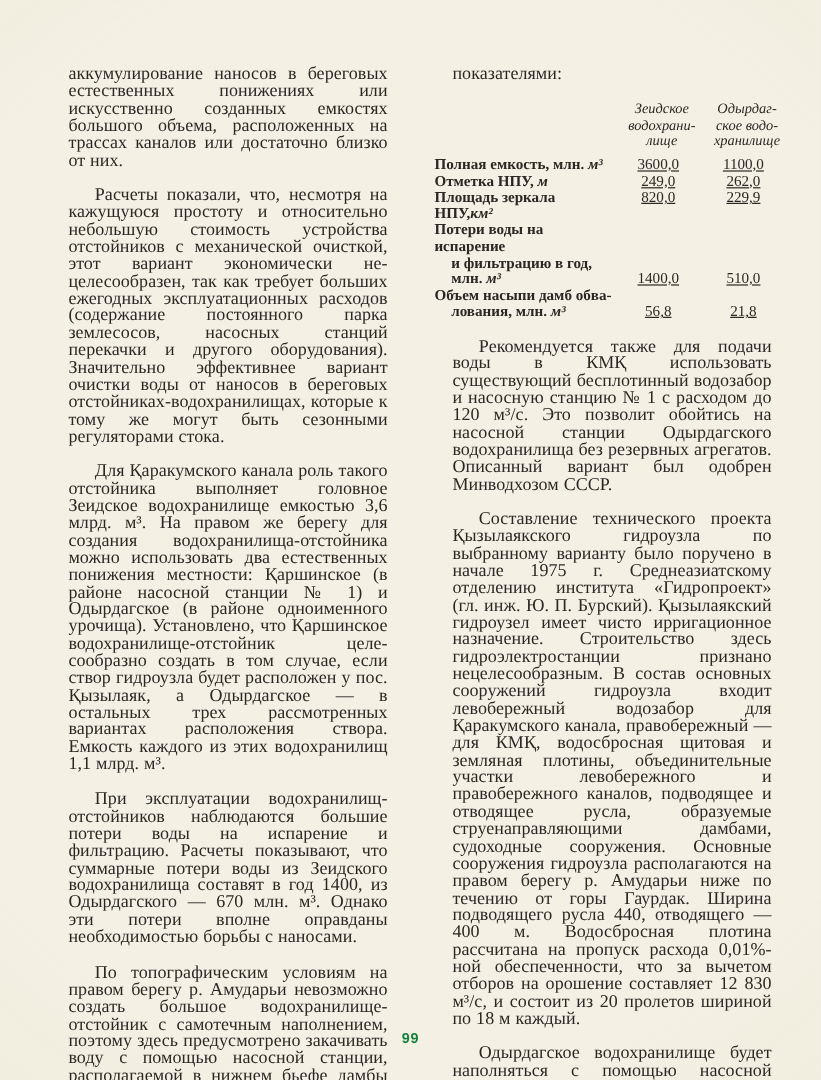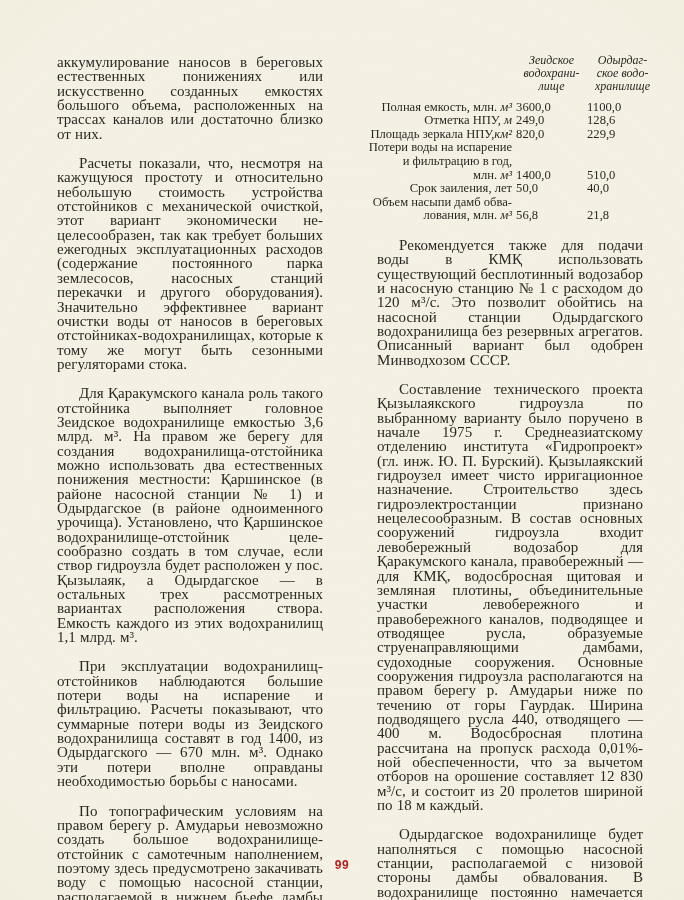--- a/index.html
+++ b/index.html
@@ -71,64 +71,67 @@
     padding: 0 0 7px 0;
   }
   table.specs thead th.spacer { width: 152px; }
   table.specs thead th.c { width: 70px; }
   table.specs tbody td {
     padding: 0;
     vertical-align: top;
     white-space: nowrap;
   }
   table.specs tbody td.lbl {
-    text-align: right;
+    text-align: left;
     padding-right: 4px;
     white-space: normal;
+    font-weight: bold;
   }
   table.specs tbody td.num {
-    text-align: left;
+    text-align: center;
     padding-right: 6px;
     font-variant-numeric: lining-nums;
+    text-decoration: underline;
   }
   .sub { padding-left: 14px; display: block; }
   .sub2 { padding-left: 14px; display: block; }
 
   
   .folio {
     position: absolute;
     left: 0;
     right: 0;
     top: 858px;
     text-align: center;
     font-size: 12px;
     font-family: "Liberation Sans", sans-serif;
     font-weight: bold;
     letter-spacing: .5px;
-    color: #b91c1c;
+    color: #15803d;
   }
 </style>
 </head>
 <body>
 
 <div class="page" style="background: rgb(244, 241, 228); color: rgb(43, 40, 36);">
 
   <div class="cols">
 
     <div class="col">
       <p>аккумулирование наносов в береговых есте­ственных понижениях или искусственно создан­ных емкостях большого объема, расположен­ных на трассах каналов или достаточно близ­ко от них.</p>
       <p class="indent">Расчеты показали, что, несмотря на кажу­щуюся простоту и относительно небольшую стоимость устройства отстойников с механиче­ской очисткой, этот вариант экономически не­целесообразен, так как требует больших еже­годных эксплуатационных расходов (содержа­ние постоянного парка землесосов, насосных станций перекачки и другого оборудования). Значительно эффективнее вариант очистки во­ды от наносов в береговых отстойниках-водо­хранилищах, которые к тому же могут быть сезонными регуляторами стока.</p>
       <p class="indent">Для Қаракумского канала роль такого от­стойника выполняет головное Зеидское водох­ранилище емкостью 3,6 млрд. м³. На правом же берегу для создания водохранилища-отстой­ника можно использовать два естественных по­нижения местности: Қаршинское (в районе насосной станции № 1) и Одырдагское (в райо­не одноименного урочища). Установлено, что Қаршинское водохранилище-отстойник целе­сообразно создать в том случае, если створ гидроузла будет расположен у пос. Қызыл­аяк, а Одырдагское — в остальных трех рас­смотренных вариантах расположения ство­ра. Емкость каждого из этих водохранилищ 1,1 млрд. м³.</p>
       <p class="indent">При эксплуатации водохранилищ-отстойни­ков наблюдаются большие потери воды на испарение и фильтрацию. Расчеты показывают, что суммарные потери воды из Зеидского во­дохранилища составят в год 1400, из Одырдаг­ского — 670 млн. м³. Однако эти потери вполне оправданы необходимостью борьбы с на­носами.</p>
       <p class="indent">По топографическим условиям на правом берегу р. Амударьи невозможно создать боль­шое водохранилище-отстойник с самотечным наполнением, поэтому здесь предусмотрено за­качивать воду с помощью насосной станции, располагаемой в нижнем бьефе дамбы об­валования.</p>
       <p class="indent">В результате всесторонних технико-эконо­мических расчетов и сопоставления четырех вариантов в схеме-генеральном плане рекомен­дуется принять для дальнейшей проработки на стадии технического проекта вариант распо­ложения гидроузла в Гаурдакском створе с от­меткой НПУ 253 м, с самотечным наполнением левобережного Зеидского и закачкой право­бережного Одырдагского водохранилищ-от­стойников, характеризующихся следующими</p>
     </div>
 
     <div class="col">
 
+      <p>показателями:</p>
 
       <div class="tbl-wrap">
         <table class="specs">
           <thead>
             <tr>
               <th class="spacer"></th>
               <th class="c">
                 <span>Зеидское</span><br>
                 <span>водохрани-</span><br>
                 <span>лище</span>
@@ -144,45 +147,40 @@
 
             <tr>
               <td class="lbl"><span>Полная емкость, млн.</span> <i>м³</i></td>
               <td class="num">3600,0</td>
               <td class="num">1100,0</td>
             </tr>
 
             <tr>
               <td class="lbl"><span>Отметка НПУ,</span> <i>м</i></td>
               <td class="num">249,0</td>
-              <td class="num">128,6</td>
+              <td class="num">262,0</td>
             </tr>
 
             <tr>
               <td class="lbl"><span>Площадь зеркала НПУ,</span><i>км²</i></td>
               <td class="num">820,0</td>
               <td class="num">229,9</td>
             </tr>
 
 
             <tr>
               <td class="lbl">
                 <span>Потери воды на испарение</span>
                 <span class="sub">и фильтрацию в год,</span>
                 <span class="sub2"><span>млн.</span> <i>м³</i></span>
               </td>
               <td class="num" style="vertical-align:bottom">1400,0</td>
               <td class="num" style="vertical-align:bottom">510,0</td>
             </tr>
 
-            <tr>
-              <td class="lbl">Срок заиления, лет</td>
-              <td class="num">50,0</td>
-              <td class="num">40,0</td>
-            </tr>
 
             <tr>
               <td class="lbl">
                 <span>Объем насыпи дамб обва-</span>
                 <span class="sub"><span>лования, млн.</span> <i>м³</i></span>
               </td>
               <td class="num" style="vertical-align:bottom">56,8</td>
               <td class="num" style="vertical-align:bottom">21,8</td>
             </tr>
 

